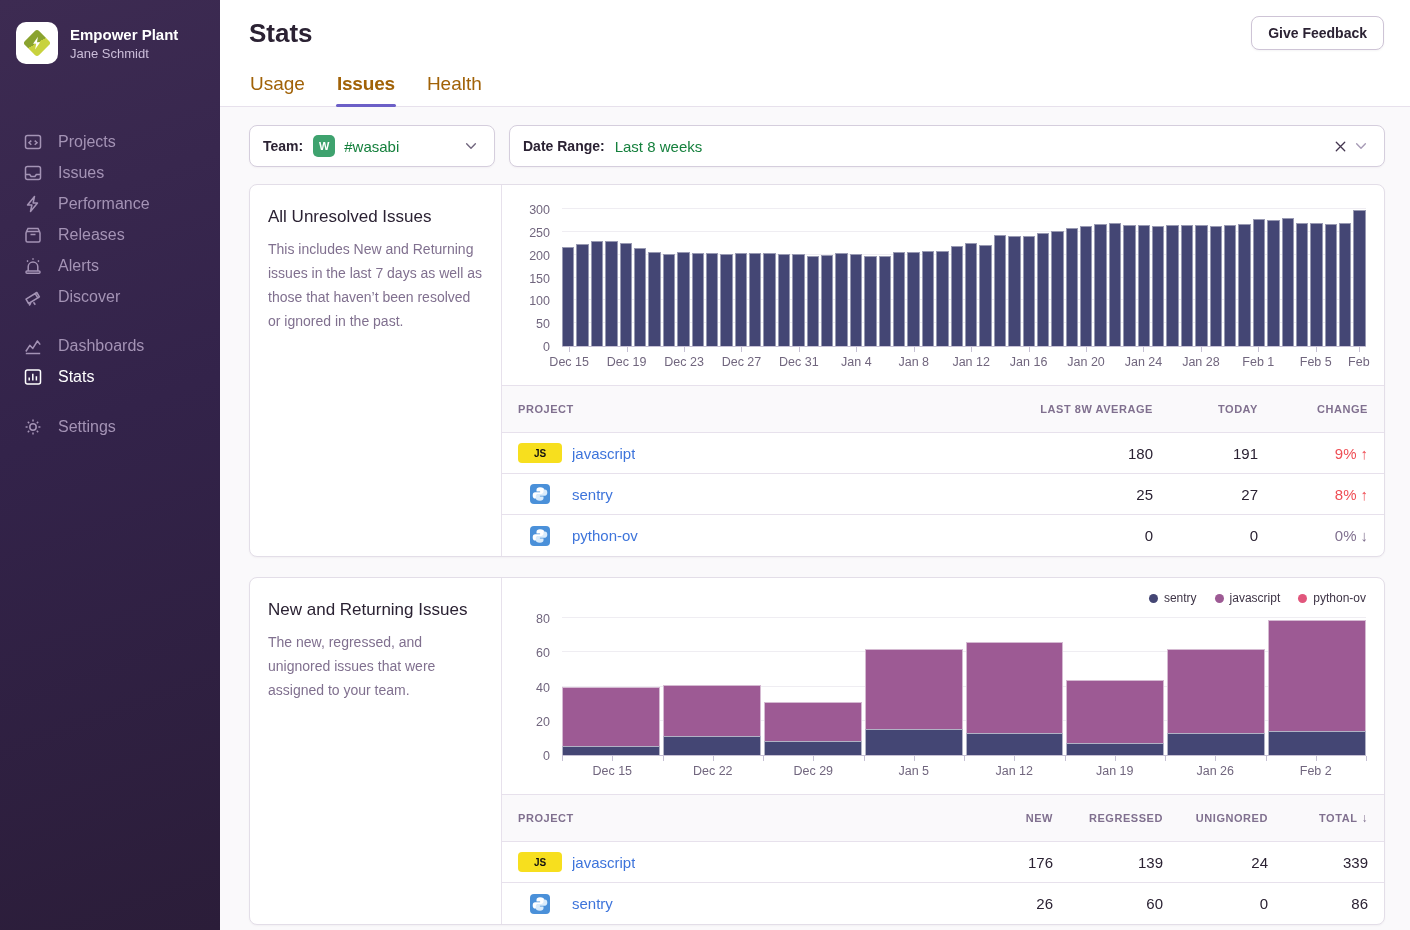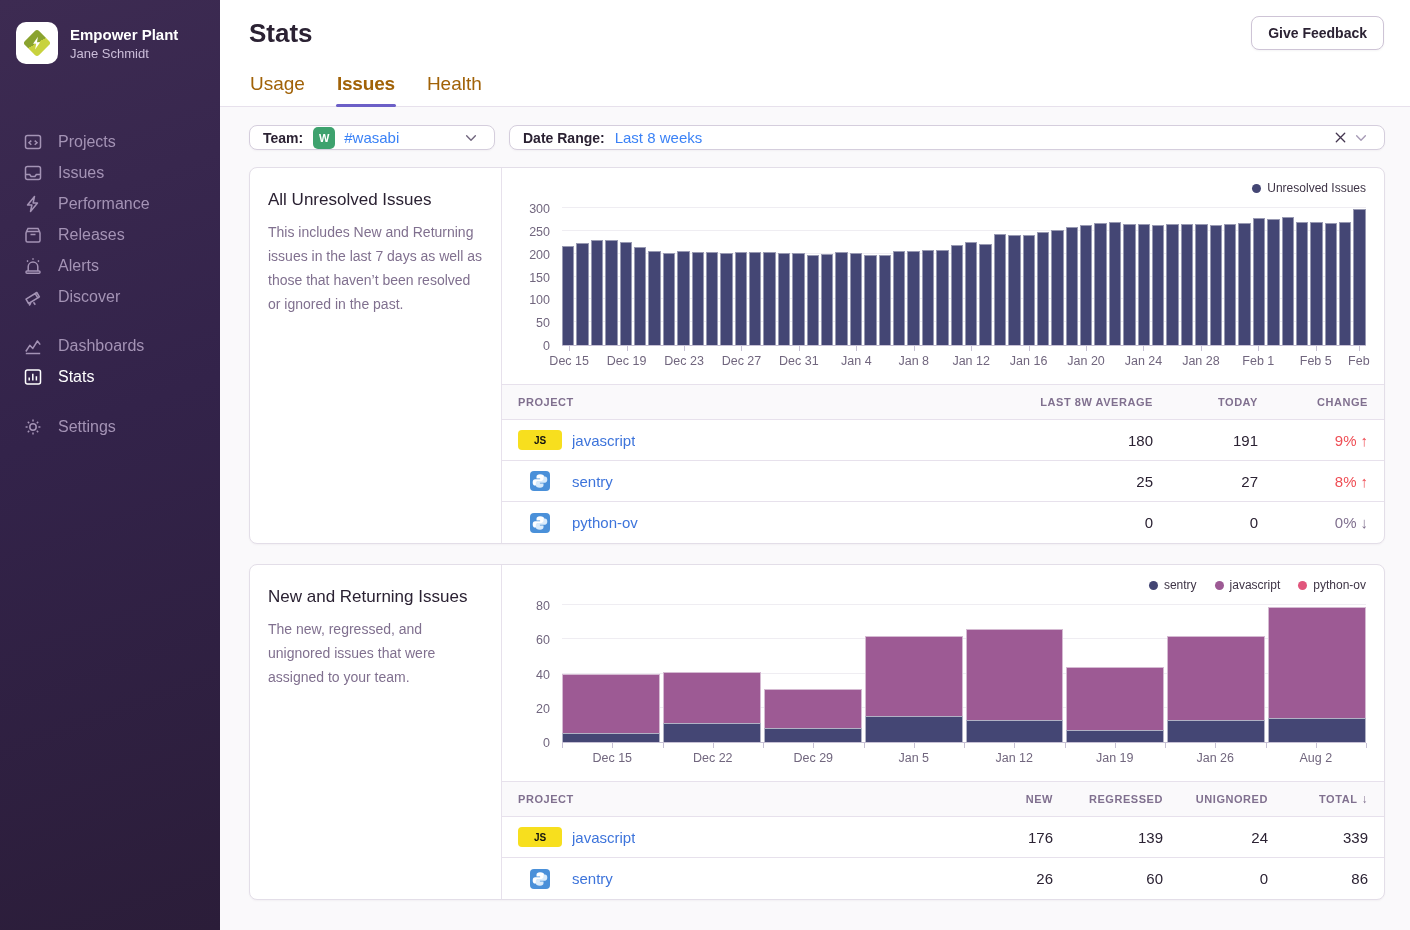--- a/index.html
+++ b/index.html
@@ -50,26 +50,26 @@
   .tabs { display:flex; gap:30px; padding:0 29px; margin-top:23px; border-bottom:1px solid #E7E1EC; }
   .tab { padding:0 1px 11px 1px; font-size:19px; color:#a16207; position:relative; cursor:pointer; }
   .tab.active { font-weight:bold; letter-spacing:-0.2px; }
   .tab.active::after { content:""; position:absolute; left:0; right:0; bottom:-1px; height:3px; background:#6C5FC7; border-radius:3px; }
 
   .content { flex:1; background:#FAF9FB; padding:18px 25px 0 29px; overflow:hidden; }
 
   
   .filter-row { display:flex; gap:14px; margin-bottom:17px; }
   .control {
-    background:#fff; border:1px solid #D5CEDD; border-radius:8px; height:25px;
+    background:#fff; border:1px solid #D5CEDD; border-radius:8px; height:42px;
     display:flex; align-items:center; padding:0 13px; cursor:pointer;
     box-shadow:0 1px 2px rgba(43,34,51,.04);
   }
   .control .lbl { font-weight:bold; font-size:14px; color:#2B2233; margin-right:10px; }
-  .control .val { font-size:15px; color:#3b82f6; }
+  .control .val { font-size:15px; color:#15803d; }
   .team-control { width:246px; }
   .team-avatar {
     width:22px; height:22px; border-radius:5px; background:#3EA26E; color:#fff;
     font-size:11px; font-weight:bold; display:flex; align-items:center; justify-content:center; margin-right:9px;
   }
   .date-control { flex:1; }
   .spacer { flex:1; }
   .icon-btn { display:flex; align-items:center; justify-content:center; padding:3px; cursor:pointer; }
 
   
@@ -98,21 +98,21 @@
   .col { flex:1; display:flex; flex-direction:column; justify-content:flex-end; height:100%; }
   .seg { width:100%; border:1px solid rgba(250,250,251,.6); border-bottom:none; }
   .xaxis { position:relative; height:28px; margin-left:42px; }
   .xtick { position:absolute; top:0; width:1px; height:5px; background:#C6C0D4; }
   .xlab { position:absolute; top:8px; transform:translateX(-50%); font-size:12.5px; color:#71667E; white-space:nowrap; }
 
   
   .stat-table { display:flex; flex-direction:column; margin-top:4px; }
   .thead {
     display:flex; align-items:center; background:#FAF9FB; border-top:1px solid #E7E1EC;
-    border-bottom:1px solid #E7E1EC; height:36px; padding:0 16px;
+    border-bottom:1px solid #E7E1EC; height:48px; padding:0 16px;
     font-size:11px; font-weight:bold; color:#80708F; letter-spacing:.55px;
   }
   .trow { display:flex; align-items:center; height:41px; padding:0 16px; border-bottom:1px solid #E7E1EC; font-size:15px; }
   .trow:last-child { border-bottom:none; }
   .c-proj { flex:1; display:flex; align-items:center; gap:10px; min-width:0; }
   .c-num { text-align:right; flex-shrink:0; }
   .t1 .c-num0 { width:170px; } .t1 .c-num1 { width:105px; } .t1 .c-num2 { width:110px; }
   .t2 .c-num0 { width:100px; } .t2 .c-num1 { width:110px; } .t2 .c-num2 { width:105px; } .t2 .c-num3 { width:100px; }
   .proj-link { color:#3D74DB; cursor:pointer; overflow:hidden; text-overflow:ellipsis; white-space:nowrap; }
   .proj-icon { width:44px; height:20px; border-radius:4px; flex-shrink:0; display:flex; align-items:center; justify-content:center; }
@@ -275,26 +275,20 @@
         </div>
       </div>
 
       <section class="panel">
         <div class="panel-left">
           <h3 class="panel-title">All Unresolved Issues</h3>
           <div class="panel-desc">This includes New and Returning issues in the last 7 days as well as those that haven’t been resolved or ignored in the past.</div>
         </div>
         <div class="panel-right">
           <div class="chart-wrap">
-            <div class="legend" id="legend1">
-                <div class="legend-item">
-                  <span class="legend-dot" style="background: rgb(68, 70, 116);"></span>
-                  <span>Unresolved Issues</span>
-                </div>
-              </div>
             <div class="chart">
               <div class="yaxis" id="yaxis1">
                   <div class="ylab" style="bottom: -7px;">0</div>
                   <div class="ylab" style="bottom: 15.8333px;">50</div>
                   <div class="ylab" style="bottom: 38.6667px;">100</div>
                   <div class="ylab" style="bottom: 61.5px;">150</div>
                   <div class="ylab" style="bottom: 84.3333px;">200</div>
                   <div class="ylab" style="bottom: 107.167px;">250</div>
                   <div class="ylab" style="bottom: 130px;">300</div>
                 </div>
@@ -536,21 +530,21 @@
                 <div class="xlab" style="left: 31.25%;">Dec 29</div>
                 <div class="xtick" style="left: 43.75%;"></div>
                 <div class="xlab" style="left: 43.75%;">Jan 5</div>
                 <div class="xtick" style="left: 56.25%;"></div>
                 <div class="xlab" style="left: 56.25%;">Jan 12</div>
                 <div class="xtick" style="left: 68.75%;"></div>
                 <div class="xlab" style="left: 68.75%;">Jan 19</div>
                 <div class="xtick" style="left: 81.25%;"></div>
                 <div class="xlab" style="left: 81.25%;">Jan 26</div>
                 <div class="xtick" style="left: 93.75%;"></div>
-                <div class="xlab" style="left: 93.75%;">Aug 2</div>
+                <div class="xlab" style="left: 93.75%;">Feb 2</div>
               </div>
           </div>
           <div class="stat-table t2" id="table2">
               <div class="thead">
                 <div class="c-proj">PROJECT</div>
                 <div class="c-num c-num0">NEW</div>
                 <div class="c-num c-num1">REGRESSED</div>
                 <div class="c-num c-num2">UNIGNORED</div>
                 <div class="c-num c-num3">TOTAL<span class="sort-arrow">↓</span></div>
               </div>

